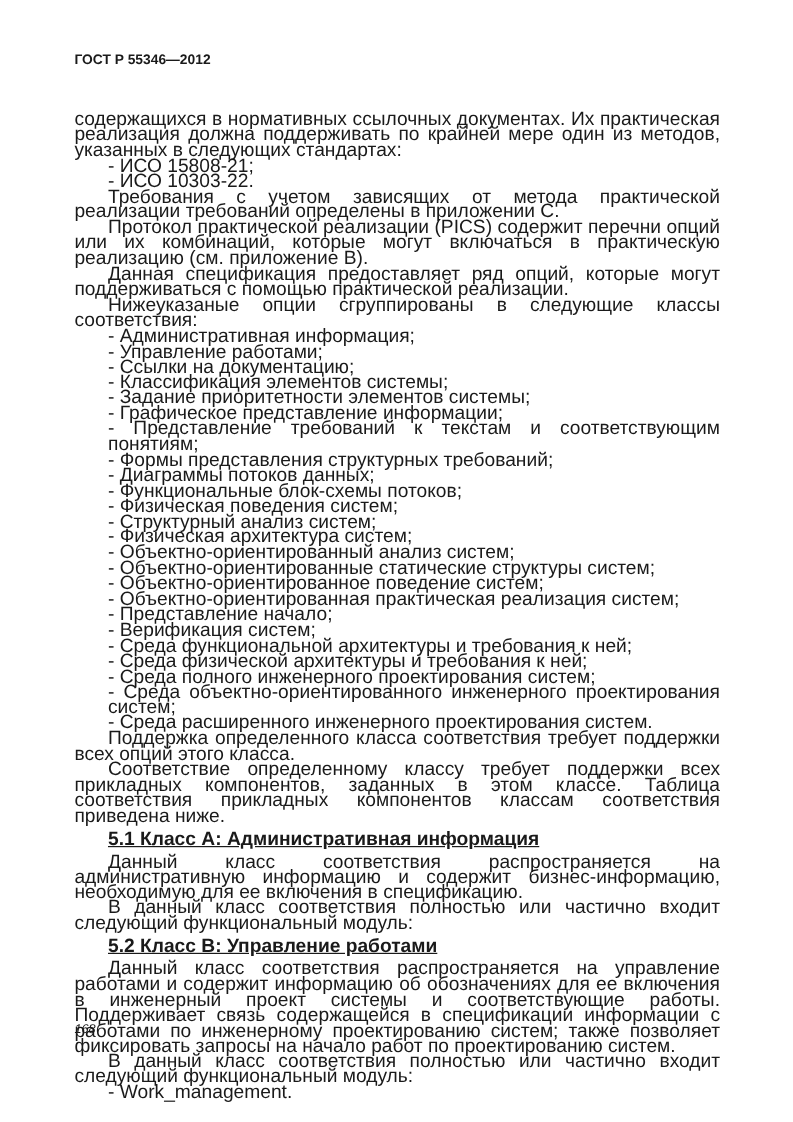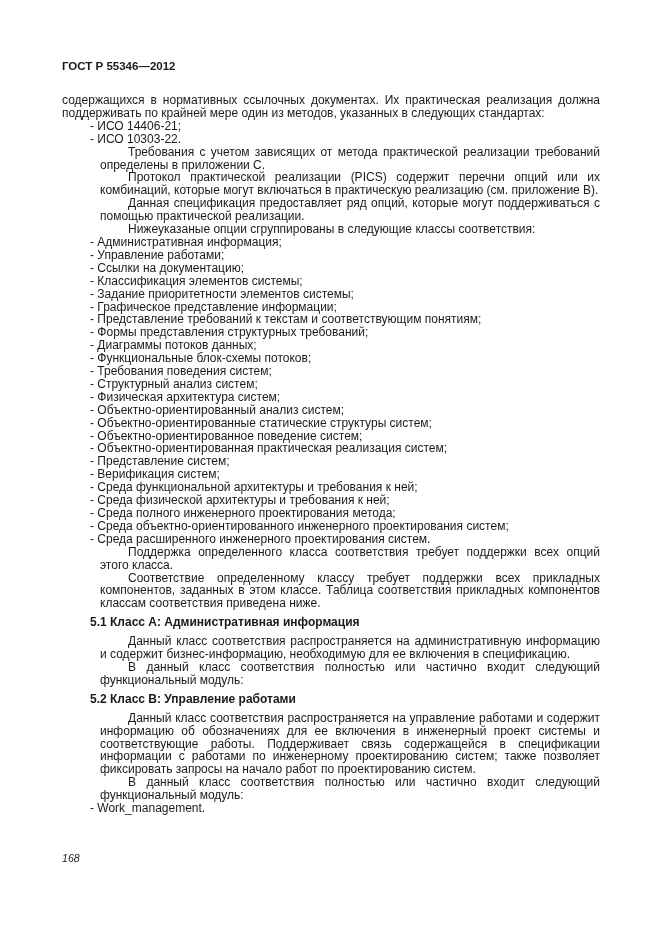--- a/index.html
+++ b/index.html
@@ -1,64 +1,64 @@
 <!DOCTYPE html>
 <html><head>
 <meta charset="utf-8">
 <style>
   html, body { margin: 0; padding: 0; background: #ffffff; }
   body { width: 661px; height: 935px; position: relative; overflow: hidden;
          font-family: "Liberation Sans", sans-serif; color: #1a1a1a; }
   .page { position: absolute; left: 62px; top: 0; width: 538px; }
-  .header { position: absolute; top: 60px; left: 0; font-weight: bold; font-size: 11.5px; letter-spacing: 0; }
-  .body-text { position: absolute; top: 94px; left: 0; width: 538px; font-size: 12px; line-height: 12.9px; }
+  .header { position: absolute; top: 44px; left: 0; font-weight: bold; font-size: 11.5px; letter-spacing: 0; }
+  .body-text { position: absolute; top: 94px; left: 0; width: 538px; font-size: 16px; line-height: 12.9px; }
   p { margin: 0; text-align: justify; }
-  .ind { text-indent: 28px; margin-left: 38px; }
+  .ind { text-indent: 28px; }
   .li { padding-left: 28px; }
-  .h { font-weight: bold; padding-left: 28px; margin-top: 6px; margin-bottom: 6px; }
+  .h { font-weight: bold; padding-left: 28px; margin-top: 6px; margin-bottom: 6px; text-decoration: underline; }
   .pagenum { position: absolute; top: 852px; left: 0; font-size: 10.6px; font-style: italic; }
 </style>
 </head>
 <body>
 
 <div class="page">
   <div class="header">ГОСТ Р 55346—2012</div>
 
   <div class="body-text">
     <p>содержащихся в нормативных ссылочных документах. Их практическая реализация должна поддерживать по крайней мере один из методов, указанных в следующих стандартах:</p>
-    <p class="li">- ИСО 14406-21;</p>
+    <p class="li">- ИСО 15808-21;</p>
     <p class="li">- ИСО 10303-22.</p>
     <p class="ind">Требования с учетом зависящих от метода практической реализации требований определены в приложении С.</p>
     <p class="ind">Протокол практической реализации (PICS) содержит перечни опций или их комбинаций, которые могут включаться в практическую реализацию (см. приложение В).</p>
     <p class="ind">Данная спецификация предоставляет ряд опций, которые могут поддерживаться с помощью практической реализации.</p>
     <p class="ind">Нижеуказаные опции сгруппированы в следующие классы соответствия:</p>
 
     <div>
       <p class="li">- Административная информация;</p>
       <p class="li">- Управление работами;</p>
       <p class="li">- Ссылки на документацию;</p>
       <p class="li">- Классификация элементов системы;</p>
       <p class="li">- Задание приоритетности элементов системы;</p>
       <p class="li">- Графическое представление информации;</p>
       <p class="li">- Представление требований к текстам и соответствующим понятиям;</p>
       <p class="li">- Формы представления структурных требований;</p>
       <p class="li">- Диаграммы потоков данных;</p>
       <p class="li">- Функциональные блок-схемы потоков;</p>
-      <p class="li">- Требования поведения систем;</p>
+      <p class="li">- Физическая поведения систем;</p>
       <p class="li">- Структурный анализ систем;</p>
       <p class="li">- Физическая архитектура систем;</p>
       <p class="li">- Объектно-ориентированный анализ систем;</p>
       <p class="li">- Объектно-ориентированные статические структуры систем;</p>
       <p class="li">- Объектно-ориентированное поведение систем;</p>
       <p class="li">- Объектно-ориентированная практическая реализация систем;</p>
-      <p class="li">- Представление систем;</p>
+      <p class="li">- Представление начало;</p>
       <p class="li">- Верификация систем;</p>
       <p class="li">- Среда функциональной архитектуры и требования к ней;</p>
       <p class="li">- Среда физической архитектуры и требования к ней;</p>
-      <p class="li">- Среда полного инженерного проектирования метода;</p>
+      <p class="li">- Среда полного инженерного проектирования систем;</p>
       <p class="li">- Среда объектно-ориентированного инженерного проектирования систем;</p>
       <p class="li">- Среда расширенного инженерного проектирования систем.</p>
     </div>
 
     <p class="ind">Поддержка определенного класса соответствия требует поддержки всех опций этого класса.</p>
     <p class="ind">Соответствие определенному классу требует поддержки всех прикладных компонентов, заданных в этом классе. Таблица соответствия прикладных компонентов классам соответствия приведена ниже.</p>
 
     <div class="h">5.1  Класс А: Административная информация</div>
     <p class="ind">Данный класс соответствия распространяется на административную информацию и содержит бизнес-информацию, необходимую для ее включения в спецификацию.</p>
     <p class="ind">В данный класс соответствия полностью или частично входит следующий функциональный модуль:</p>

